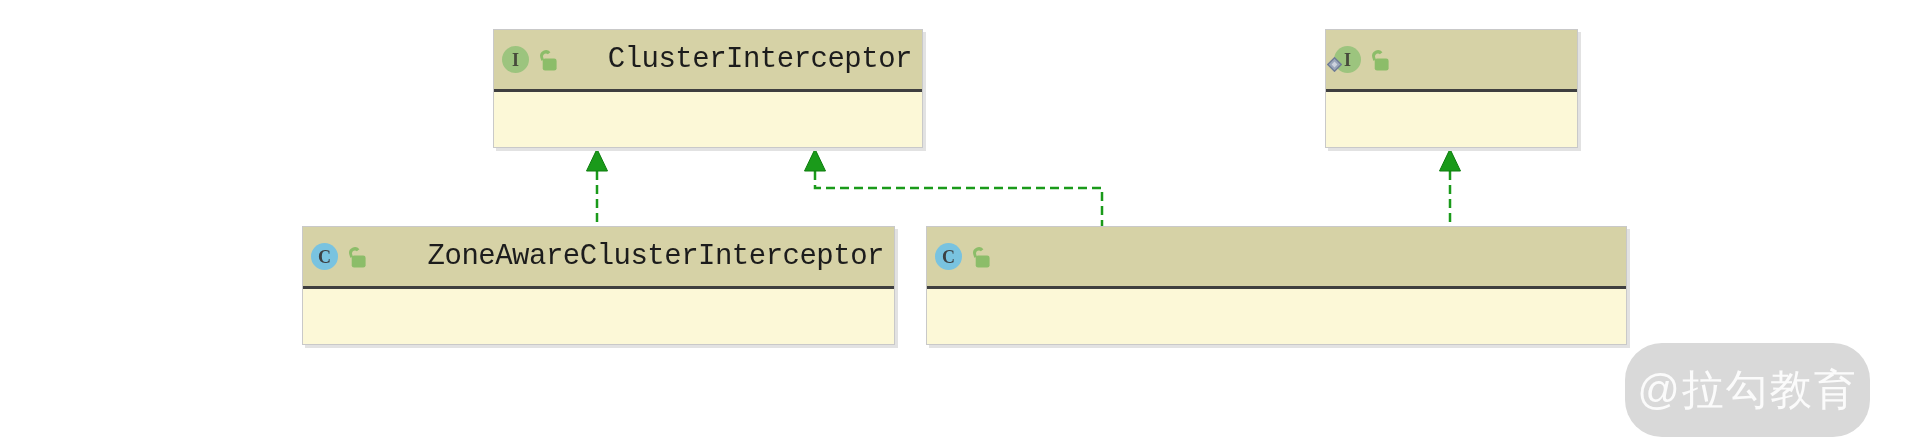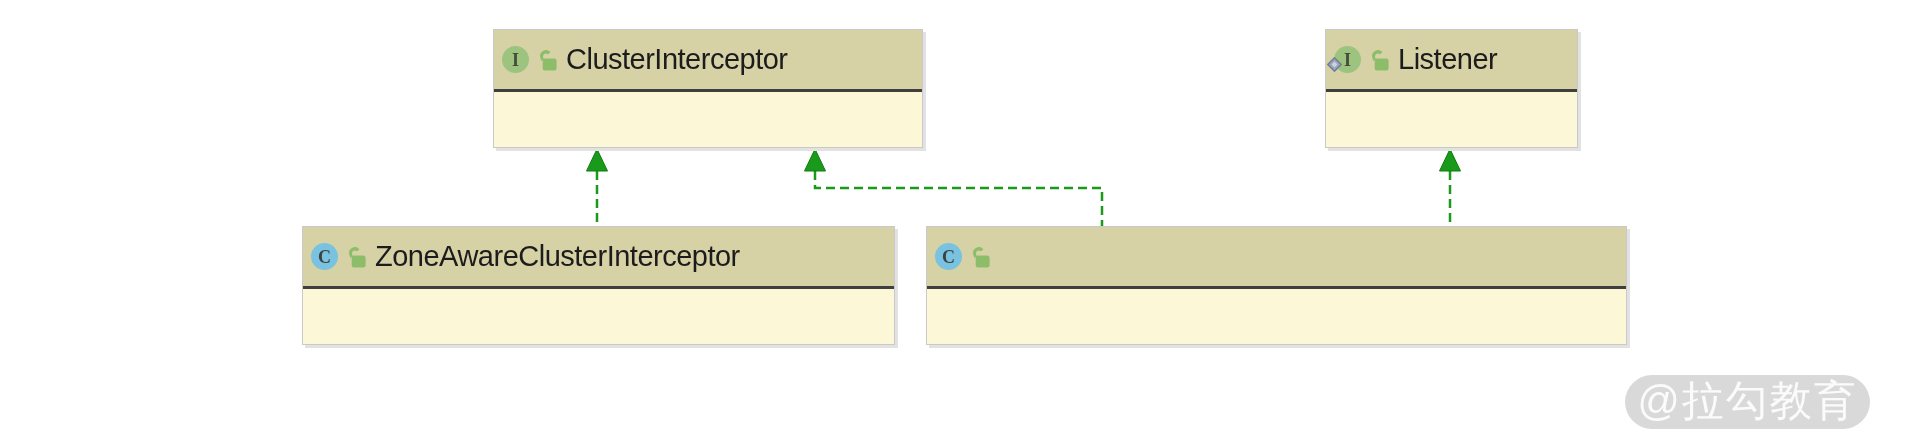--- a/index.html
+++ b/index.html
@@ -14,36 +14,35 @@
     background:#fcf8d7;
   }
   .uml-header{
     box-sizing:border-box;height:62px;background:#d6d2a6;
     border-bottom:3px solid #3f3f3f;
     display:flex;align-items:center;gap:7px;
     padding:0 10px 0 8px;
   }
   .uml-body{height:53px;background:#fcf8d7;}
   .node-title{
-    flex:1;text-align:left;
-    font-family:Liberation Sans, sans-serif;
+    flex:1;text-align:right;
+    font-family:Liberation Mono, monospace;
     font-size:29px;color:#1c1c1c;white-space:nowrap;
     letter-spacing:-0.5px;
   }
   .icon-wrap{position:relative;width:27px;height:27px;flex:0 0 auto;}
   .lock-wrap{width:23px;height:26px;flex:0 0 auto;}
   .diamond{position:absolute;left:-7px;bottom:-3px;}
   #edges{position:absolute;left:0;top:0;pointer-events:none;}
   .watermark{
-    position:absolute;left:1625px;top:343px;width:245px;height:54px;
+    position:absolute;left:1625px;top:343px;width:245px;height:94px;
     background:#d9d9d9;border-radius:37px;
-    display:flex;align-items:flex-end;justify-content:center;
+    display:flex;align-items:center;justify-content:center;
     font-size:42px;color:#fbfbfb;letter-spacing:2px;
     font-family:"Liberation Sans",sans-serif;
-    margin-top:32px;
   }
 </style>
 </head>
 <body>
 
 <div id="canvas">
 
   <svg id="edges" width="1909" height="442" viewBox="0 0 1909 442">
     <g stroke="#1a9a1a" stroke-width="2.5" fill="none" stroke-dasharray="9 5">
       <path d="M597 171 L597 226"></path>
@@ -93,21 +92,20 @@
         </span>
       </span>
       <span class="lock-wrap">
         <svg width="23" height="26" viewBox="0 0 24 26">
           <g fill="#8cbd69">
             <path d="M4 13 v-4 a6 6 0 0 1 11.6 -1.9 l-3.1 1.1 a3.1 3.1 0 0 0 -5.6 1 v3.8 z" transform="rotate(-16 8 8)"></path>
             <rect x="7" y="11.5" width="14.5" height="12.5" rx="2.5"></rect>
           </g>
         </svg>
       </span>
-      <span class="node-title">Listener</span>
     </div>
     <div class="uml-body"></div>
   </div>
 
   <div class="uml-node" style="left:302px;top:226px;width:593px;height:119px;">
     <div class="uml-header">
       <span class="icon-wrap">
         <svg width="27" height="27" viewBox="0 0 27 27">
           <circle cx="13.5" cy="13.5" r="13.5" fill="#79c3e0"></circle>
           <text x="13.5" y="20" text-anchor="middle" font-family="'Liberation Serif',serif" font-size="18" font-weight="bold" fill="#3c4043">C</text>

